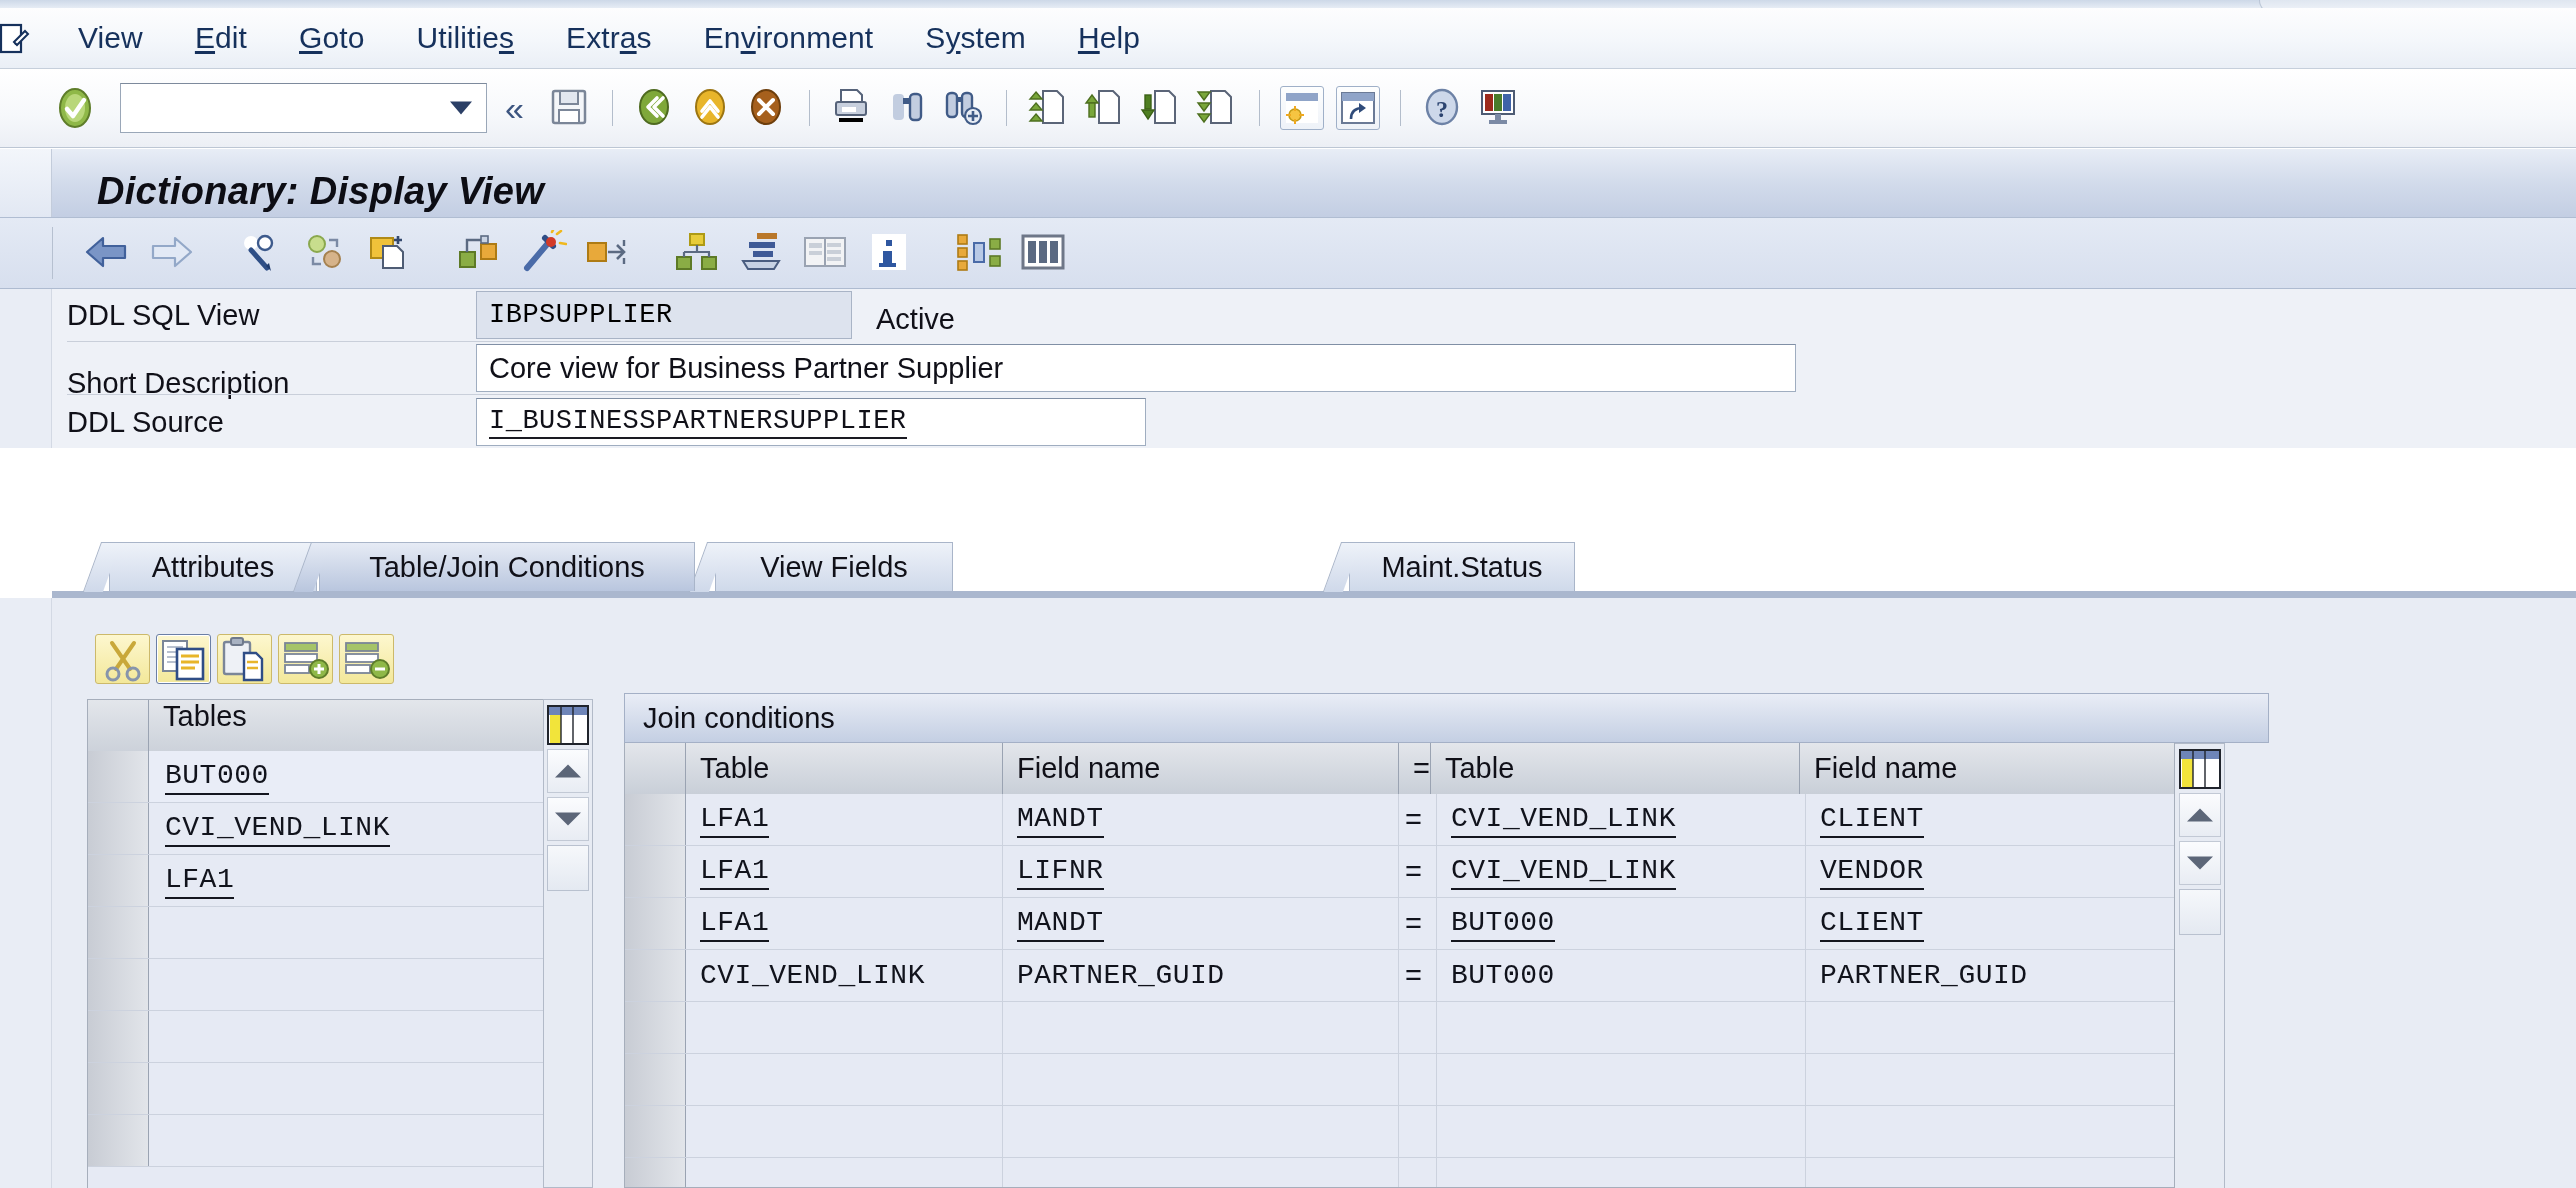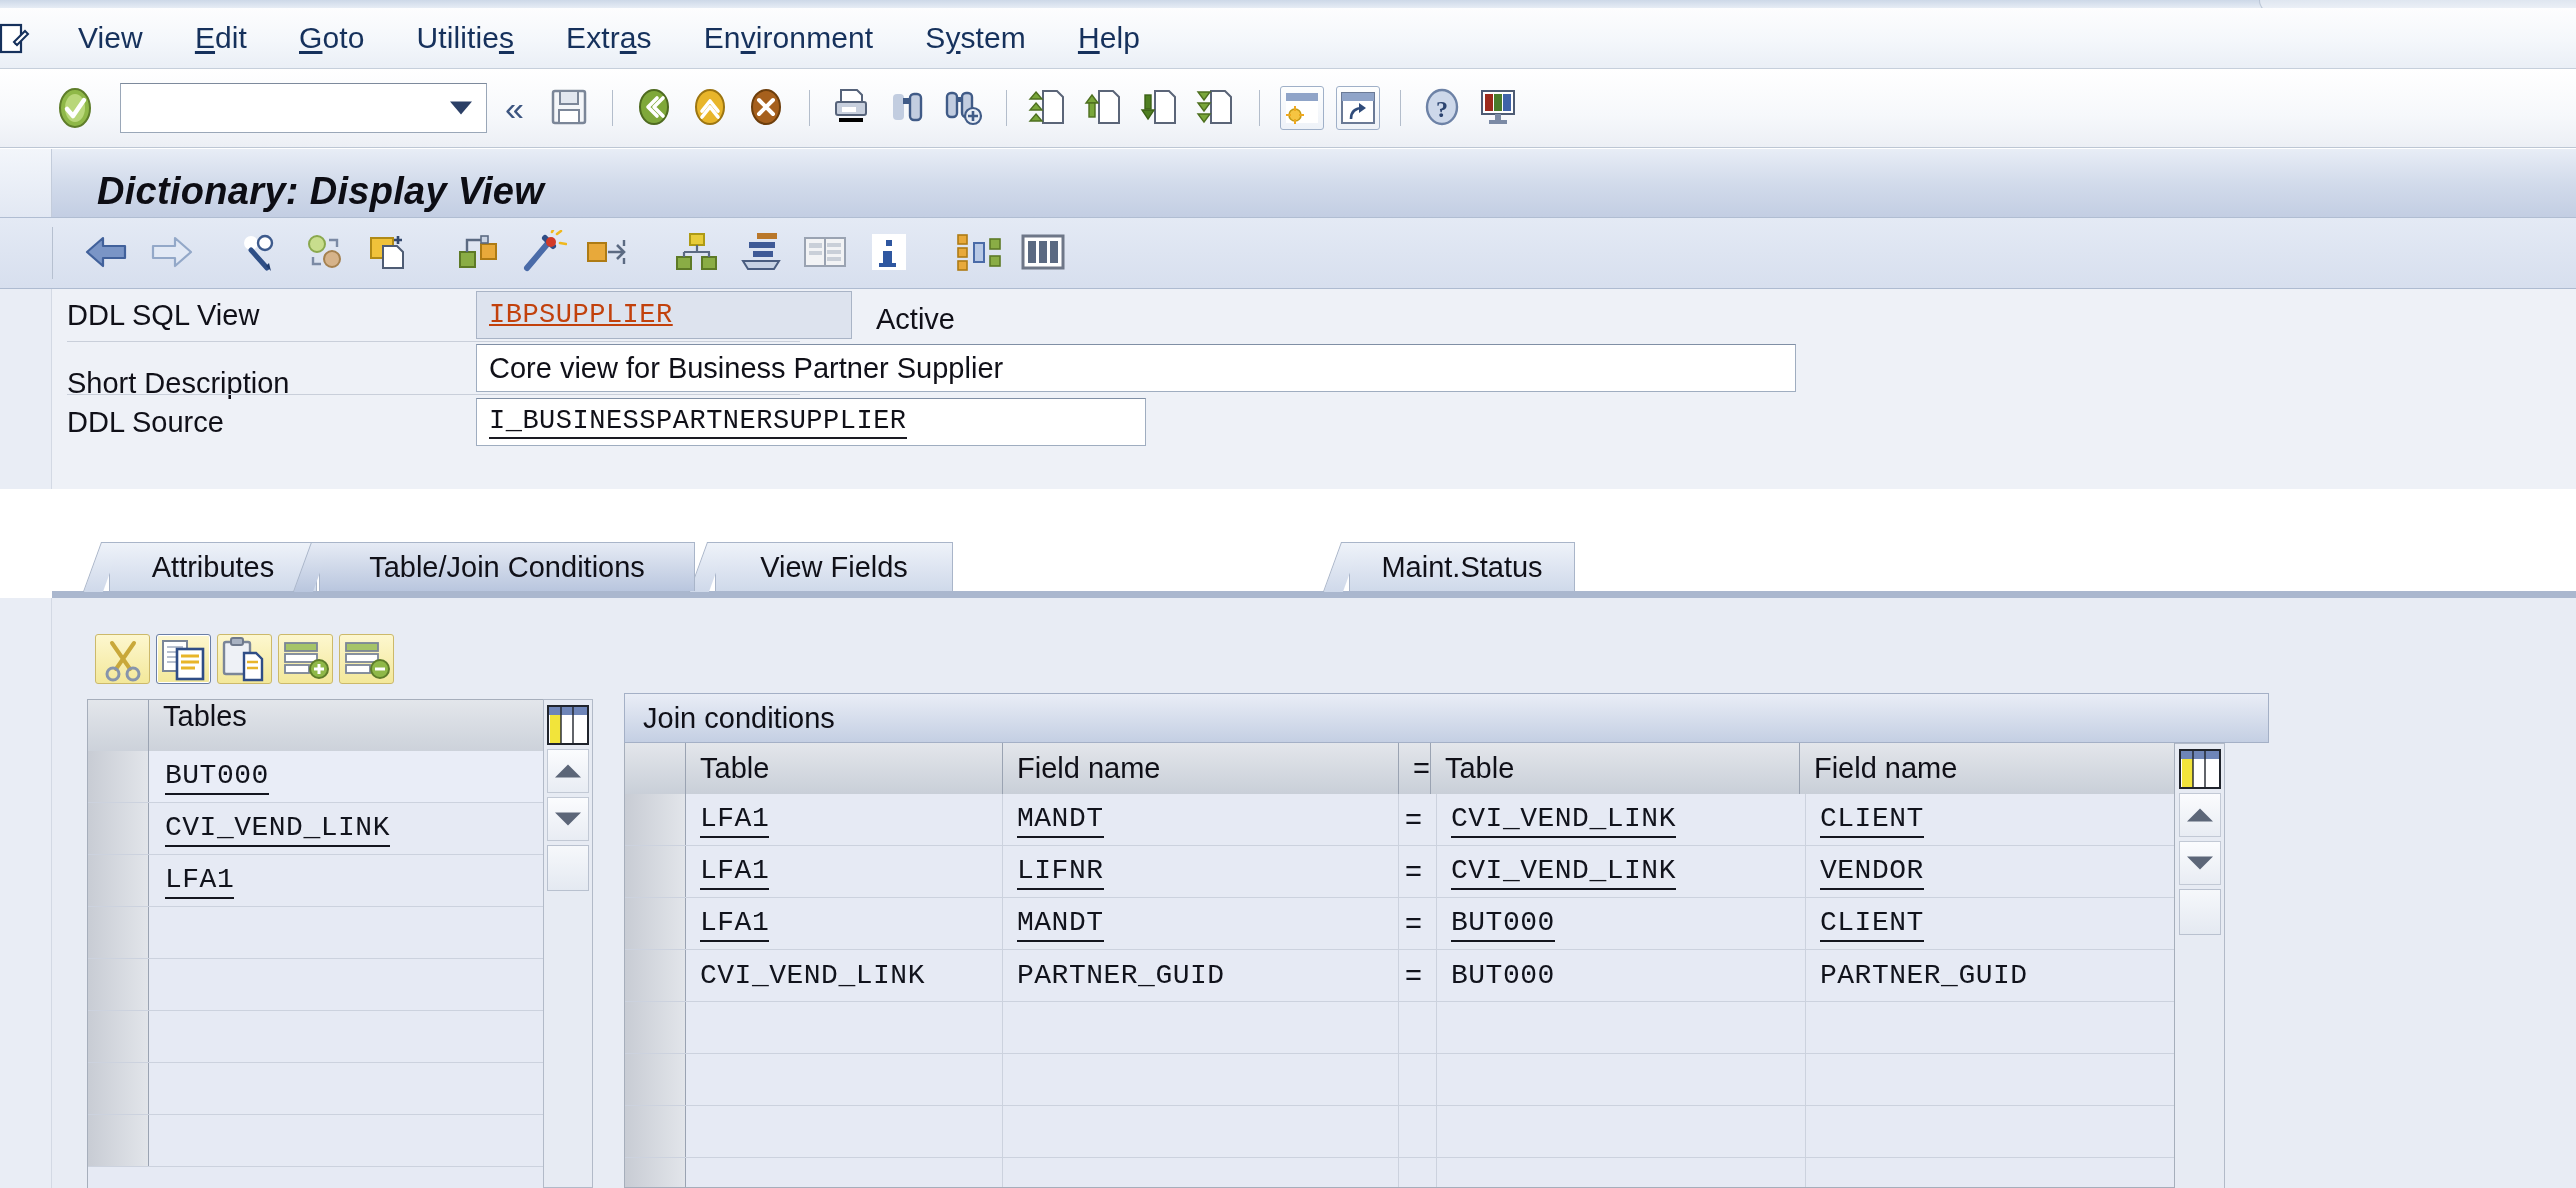--- a/index.html
+++ b/index.html
@@ -96,43 +96,42 @@
     background: linear-gradient(to bottom, #e4eaf5 0%, #d7dfee 100%);
     border-bottom: 1px solid #aebbd0;
     display: flex; align-items: center; padding-left: 52px;
   }
   .app-toolbar .lsep { width: 1px; height: 52px; background: #b6c0d0; margin-right: 22px; flex:none;}
   .appicon { width: 48px; height: 46px; margin: 0 8px; flex: none; position: relative; }
   .gap { width: 26px; flex: none; }
 
   
   .formarea {
-    position: absolute; left: 0; top: 289px; width: 2576px; height: 200px;
+    position: absolute; left: 0; top: 289px; width: 2576px; height: 159px;
     background: #eef1f7;
   }
   .formarea .sidecap {
     position: absolute; left: 0; top: 0; width: 52px; height: 100%;
     background: #e9edf5; border-right: 1px solid #d3d9e4;
   }
   .frow { position: absolute; left: 67px; height: 52px; display: flex; align-items: center; }
   .flabel { font-size: 29px; color: #101018; white-space: nowrap; }
   .fline { position: absolute; left: 67px; height: 1px; background: #c9cfda; }
 
   .inp {
     position: absolute; height: 48px;
     border: 1px solid #9fadc0; border-top-color: #808fa5;
     background: #fff;
     display: flex; align-items: center; padding: 0 12px;
     font-family: "Liberation Mono", monospace;
     font-size: 27px; letter-spacing: 0.5px;
   }
   .inp.readonly {
     background: #dde3ee; border-color: #a9b4c6;
-    color: #c2410c;
-    text-decoration: underline;
+    color: #000000;
   }
   .inp.desc {
     font-family: "Liberation Sans", sans-serif; font-size: 29px;
     letter-spacing: 0; color: #101018;
   }
   .inp .uline { border-bottom: 2px solid #1a1a22; padding-bottom: 1px; color:#101018; }
   .statustxt { position: absolute; font-size: 29px; color: #101018; }
 
   
   .tabstrip {

